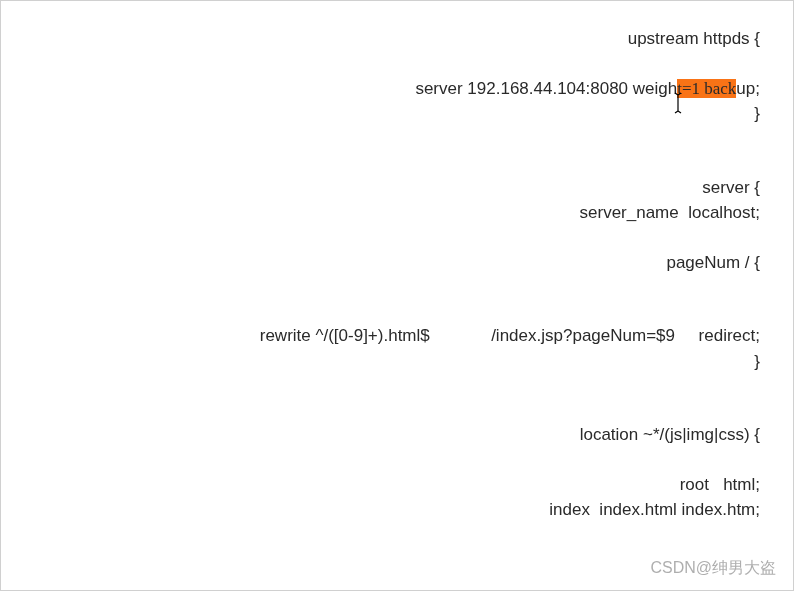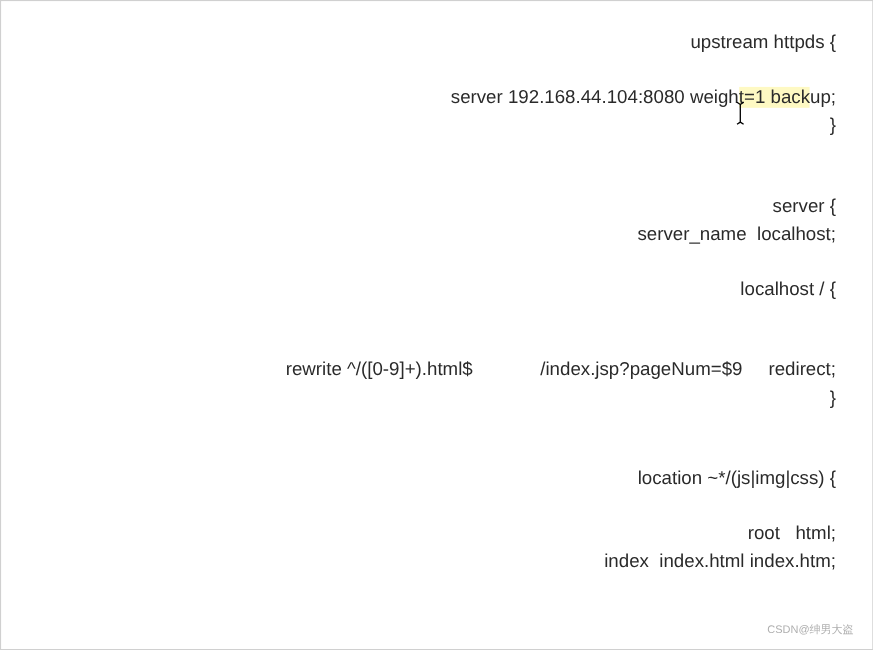--- a/index.html
+++ b/index.html
@@ -13,37 +13,38 @@
     position: relative;
     overflow: hidden;
   }
   .page {
     padding: 26px 34px 10px 34px;
     line-height: 1.5;
   }
   .line { white-space: pre; text-align: right; }
   .blank { height: 24px; }
   .highlight {
-    background: #fef9c3;
+    background: #f97316;
+    font-family: Liberation Serif, serif;
   }
   .cursor {
     display: inline-block;
     position: relative;
     width: 0;
   }
   .cursor svg {
     position: absolute;
     top: -2px;
     left: -4px;
   }
   .watermark {
     position: absolute;
     right: 18px;
     bottom: 12px;
-    font-size: 10px;
+    font-size: 16px;
     color: rgba(120,120,120,0.6);
     font-family: "Segoe UI", sans-serif;
     pointer-events: none;
   }
   .frame {
     position: absolute;
     inset: 0;
     border: 1px solid #d0d0d0;
     pointer-events: none;
   }
@@ -56,21 +57,21 @@
   <div class="blank"></div>
   <div class="line"><span>server 192.168.44.104:8080 weigh</span><span class="cursor"><svg width="10" height="22" viewBox="0 0 10 22">
           <path d="M2 1 Q5 3 5 3 Q5 3 8 1 M5 3 L5 19 M2 21 Q5 19 5 19 Q5 19 8 21" stroke="#000" stroke-width="1.2" fill="none"></path>
         </svg></span><span class="highlight">t=1 back</span><span>up;</span></div>
   <div class="line">}</div>
   <div class="blank"></div>
   <div class="blank"></div>
   <div class="line">  server {</div>
   <div class="line">      server_name  localhost;</div>
   <div class="blank"></div>
-  <div class="line">      localhost / {</div>
+  <div class="line">      pageNum / {</div>
   <div class="blank"></div>
   <div class="blank"></div>
   <div class="line">         rewrite ^/([0-9]+).html$             /index.jsp?pageNum=$9     redirect;</div>
   <div class="line">      }</div>
   <div class="blank"></div>
   <div class="blank"></div>
   <div class="line">      location ~*/(js|img|css) {</div>
   <div class="blank"></div>
   <div class="line">        root   html;</div>
   <div class="line">        index  index.html index.htm;</div>

